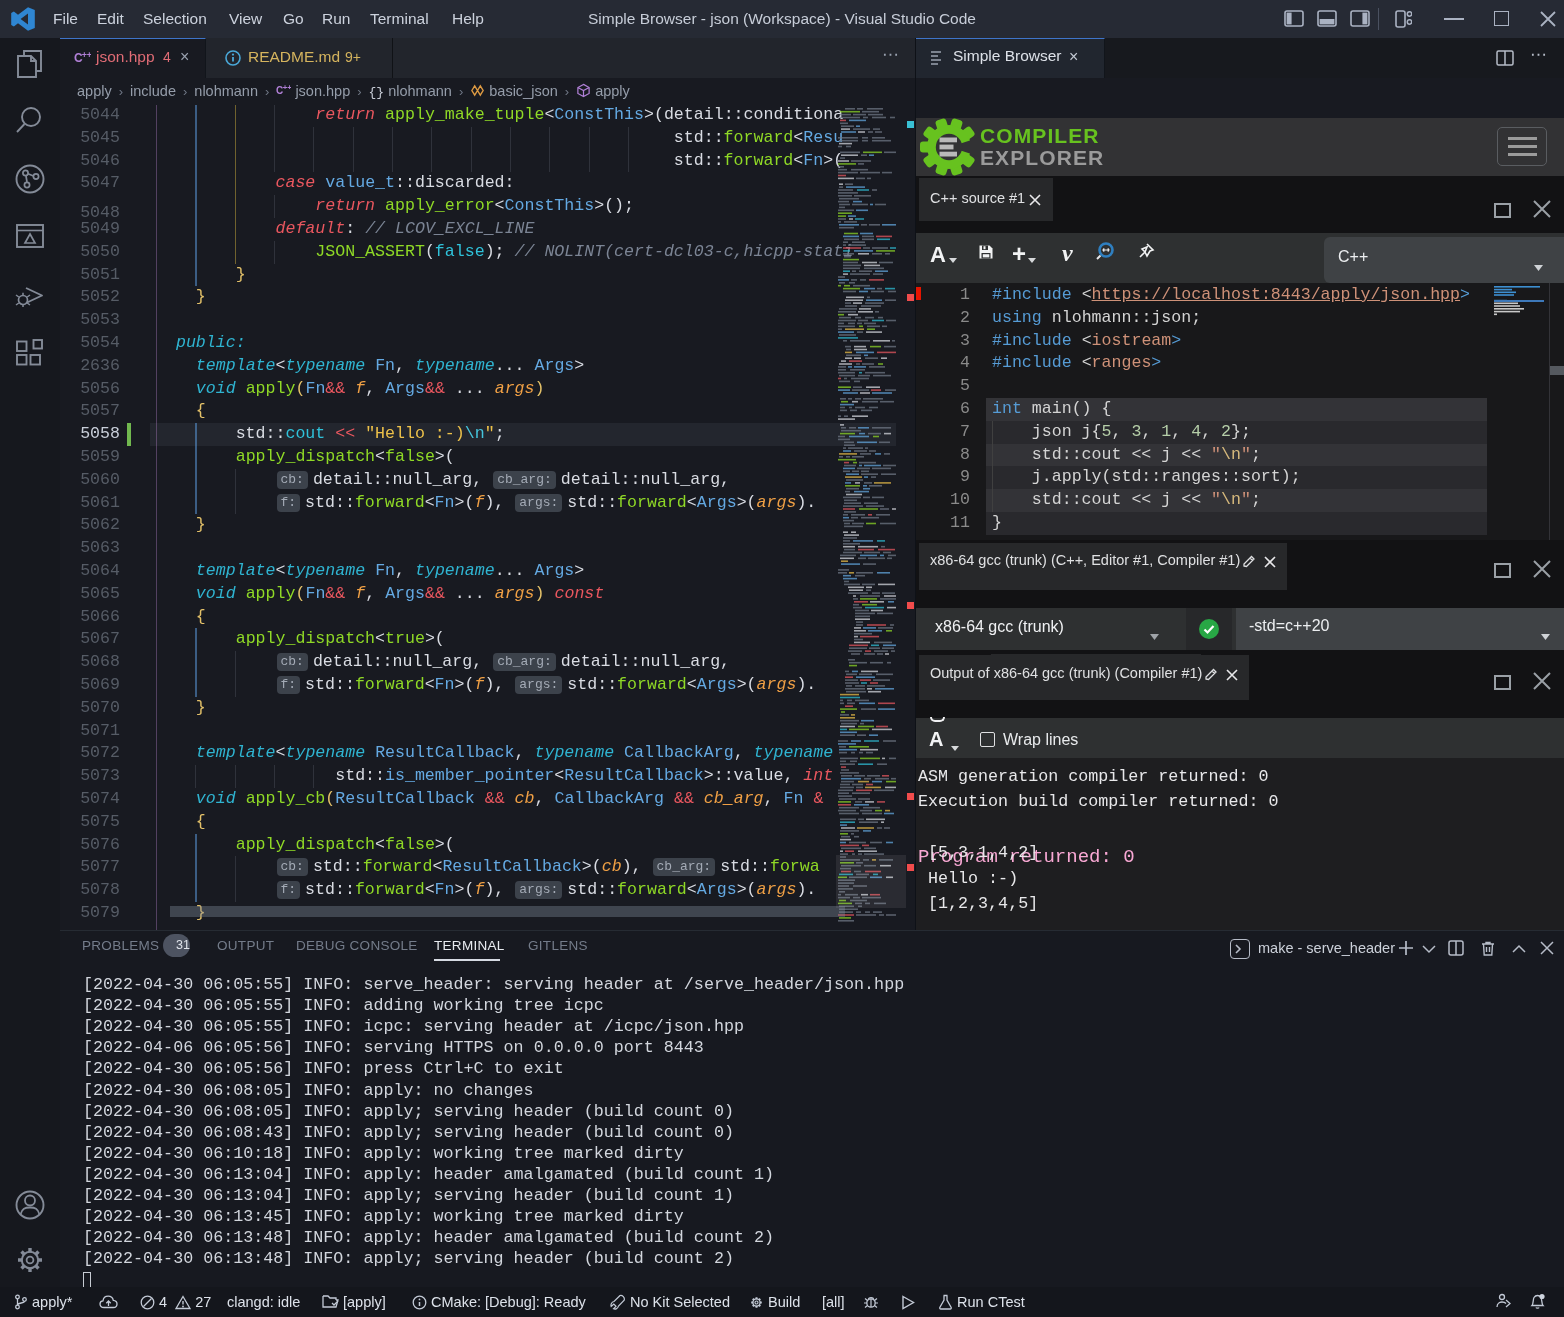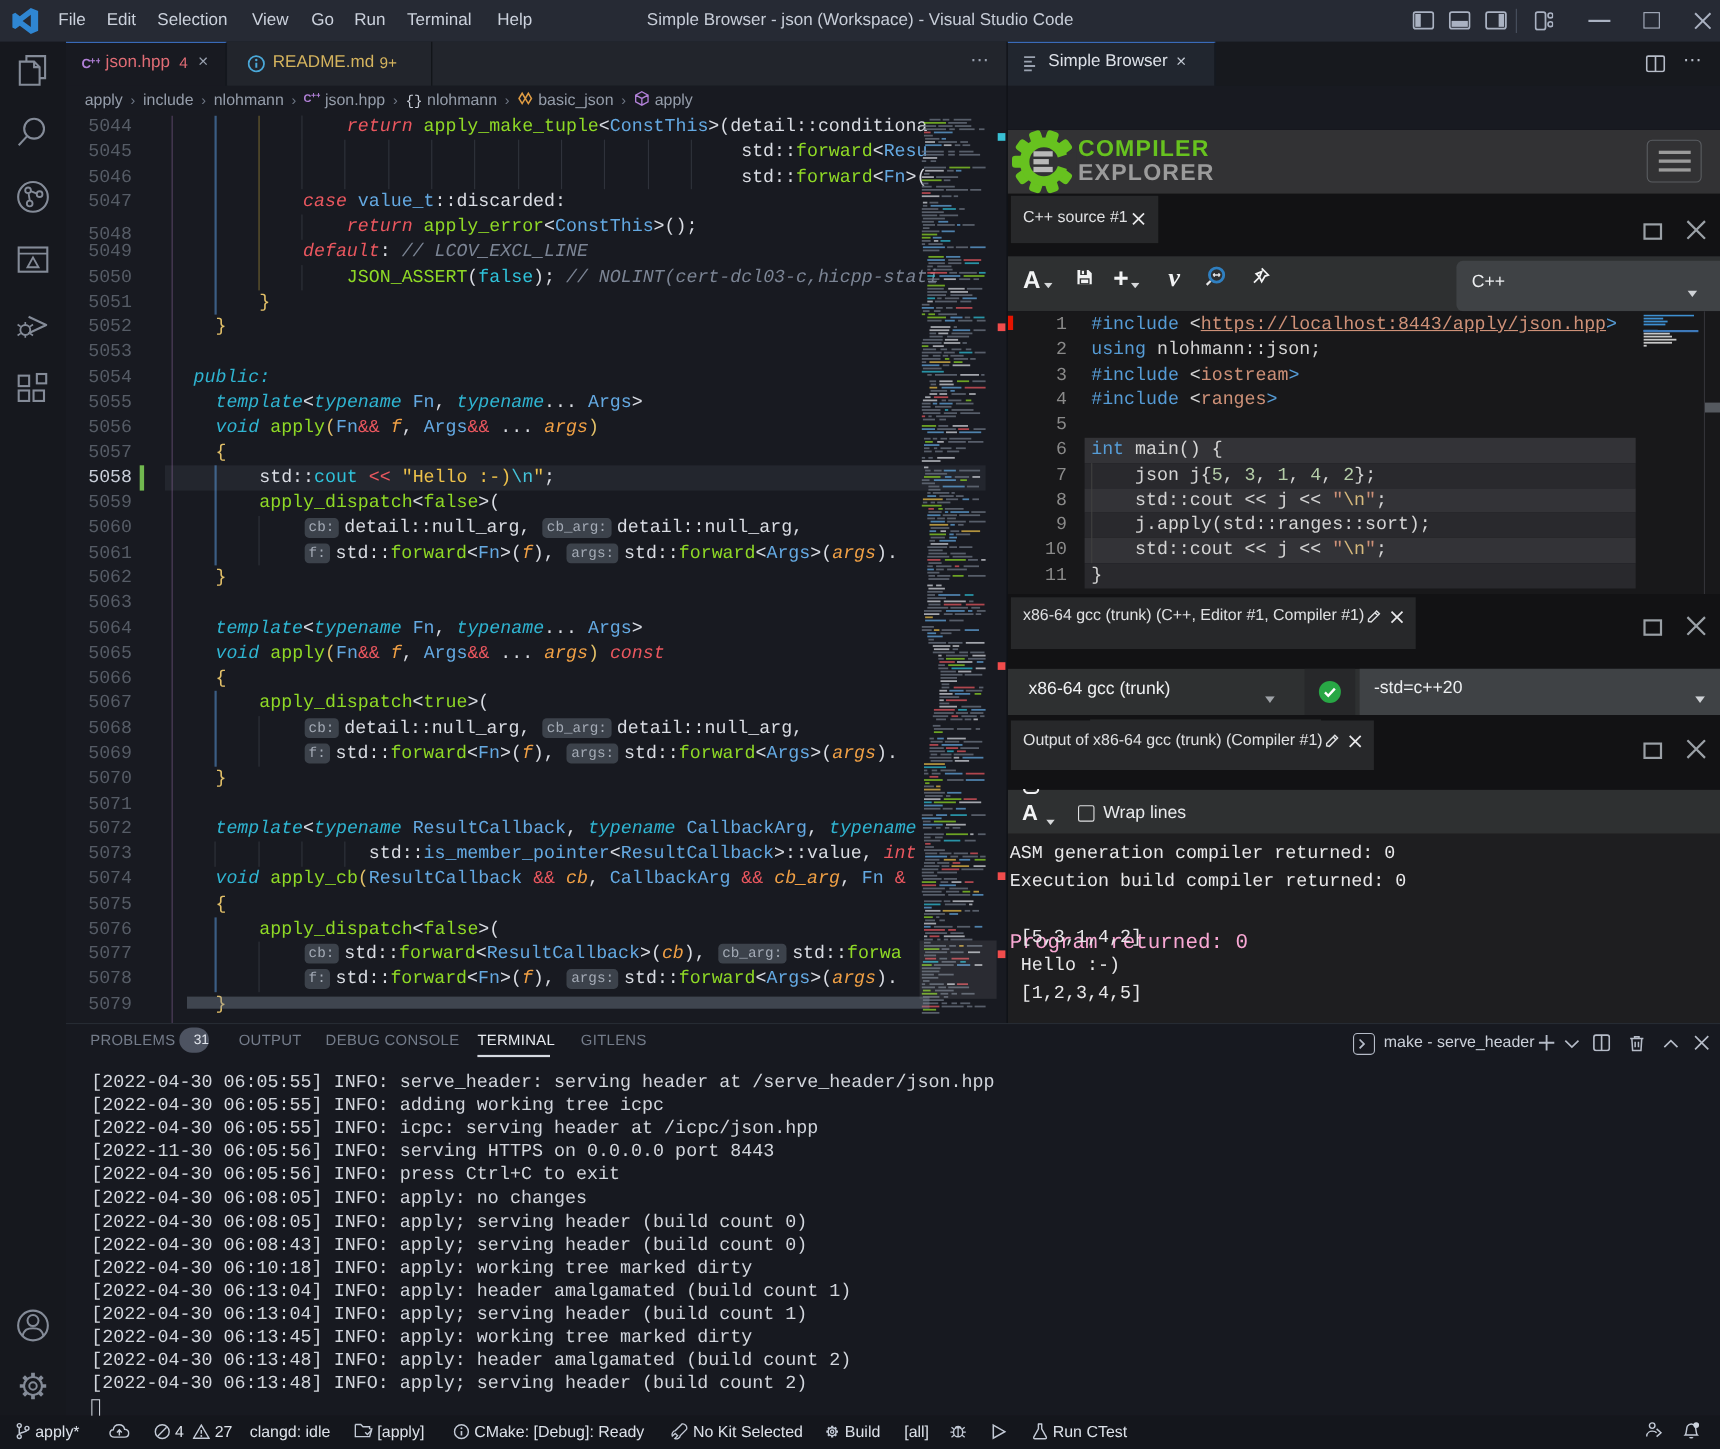--- a/index.html
+++ b/index.html
@@ -197,21 +197,21 @@
       <div class="cl" style="top:113.0px;left:96.0px;">            <span class="kw">default</span>: <span class="cm">// LCOV_EXCL_LINE</span></div>
       <div class="ln" style="top:135.8px;">5050</div>
       <div class="cl" style="top:135.8px;left:96.0px;">                <span class="fn">JSON_ASSERT</span>(<span class="cn">false</span>); <span class="cm">// NOLINT(cert-dcl03-c,hicpp-stati</span></div>
       <div class="ln" style="top:158.6px;">5051</div>
       <div class="cl" style="top:158.6px;left:96.0px;">        <span class="br">}</span></div>
       <div class="ln" style="top:181.4px;">5052</div>
       <div class="cl" style="top:181.4px;left:96.0px;">    <span class="br">}</span></div>
       <div class="ln" style="top:204.2px;">5053</div>
       <div class="ln" style="top:227.0px;">5054</div>
       <div class="cl" style="top:227.0px;left:96.0px;">  <span class="cy">public:</span></div>
-      <div class="ln" style="top:249.8px;">5055</div>
+      <div class="ln" style="top:249.8px;">2636</div>
       <div class="cl" style="top:249.8px;left:96.0px;">    <span class="cy">template</span>&lt;<span class="cy">typename</span> <span class="ty">Fn</span>, <span class="cy">typename</span>... <span class="ty">Args</span>&gt;</div>
       <div class="ln" style="top:272.6px;">5056</div>
       <div class="cl" style="top:272.6px;left:96.0px;">    <span class="cy">void</span> <span class="fn">apply</span><span class="br">(</span><span class="ty">Fn</span><span class="op">&amp;&amp;</span> <span class="pa">f</span>, <span class="ty">Args</span><span class="op">&amp;&amp;</span> ... <span class="pa">args</span><span class="br">)</span></div>
       <div class="ln" style="top:295.4px;">5057</div>
       <div class="cl" style="top:295.4px;left:96.0px;">    <span class="br">{</span></div>
       <div class="ln" style="top:318.2px;color:#c8ced9;">5058</div>
       <div class="cl" style="top:318.2px;left:96.0px;">        std::<span class="cn">cout</span> <span class="op">&lt;&lt;</span> <span class="st">"Hello :-)</span><span class="es">\n</span><span class="st">"</span>;</div>
       <div class="ln" style="top:341.0px;">5059</div>
       <div class="cl" style="top:341.0px;left:96.0px;">        <span class="fn">apply_dispatch</span>&lt;<span class="fn">false</span>&gt;(</div>
       <div class="ln" style="top:363.8px;">5060</div>
@@ -1103,21 +1103,21 @@
       <div class="ptab" style="left:22px;">PROBLEMS</div>
       <div class="ptab" style="left:157px;">OUTPUT</div>
       <div class="ptab" style="left:236px;">DEBUG CONSOLE</div>
       <div class="ptab" style="left:374px;color:#e8ebf0;">TERMINAL</div>
       <div class="ptab" style="left:468px;">GITLENS</div>
       <div class="abs" style="left:374px;top:28px;width:66px;height:1.5px;background:#d6dae2;"></div>
       <div class="abs" style="left:103px;top:3px;width:27px;height:23px;border-radius:12px;background:#4d5361;color:#dfe3ea;font-size:12.5px;text-align:right;line-height:23px;">31</div>
       <div class="tline" style="top:44.0px;">[2022-04-30 06:05:55] INFO: serve_header: serving header at /serve_header/json.hpp</div>
       <div class="tline" style="top:65.1px;">[2022-04-30 06:05:55] INFO: adding working tree icpc</div>
       <div class="tline" style="top:86.2px;">[2022-04-30 06:05:55] INFO: icpc: serving header at /icpc/json.hpp</div>
-      <div class="tline" style="top:107.3px;">[2022-11-30 06:05:56] INFO: serving HTTPS on 0.0.0.0 port 8443</div>
+      <div class="tline" style="top:107.3px;">[2022-04-06 06:05:56] INFO: serving HTTPS on 0.0.0.0 port 8443</div>
       <div class="tline" style="top:128.4px;">[2022-04-30 06:05:56] INFO: press Ctrl+C to exit</div>
       <div class="tline" style="top:149.5px;">[2022-04-30 06:08:05] INFO: apply: no changes</div>
       <div class="tline" style="top:170.6px;">[2022-04-30 06:08:05] INFO: apply; serving header (build count 0)</div>
       <div class="tline" style="top:191.7px;">[2022-04-30 06:08:43] INFO: apply; serving header (build count 0)</div>
       <div class="tline" style="top:212.8px;">[2022-04-30 06:10:18] INFO: apply: working tree marked dirty</div>
       <div class="tline" style="top:233.9px;">[2022-04-30 06:13:04] INFO: apply: header amalgamated (build count 1)</div>
       <div class="tline" style="top:255.0px;">[2022-04-30 06:13:04] INFO: apply; serving header (build count 1)</div>
       <div class="tline" style="top:276.1px;">[2022-04-30 06:13:45] INFO: apply: working tree marked dirty</div>
       <div class="tline" style="top:297.2px;">[2022-04-30 06:13:48] INFO: apply: header amalgamated (build count 2)</div>
       <div class="tline" style="top:318.3px;">[2022-04-30 06:13:48] INFO: apply; serving header (build count 2)</div>

